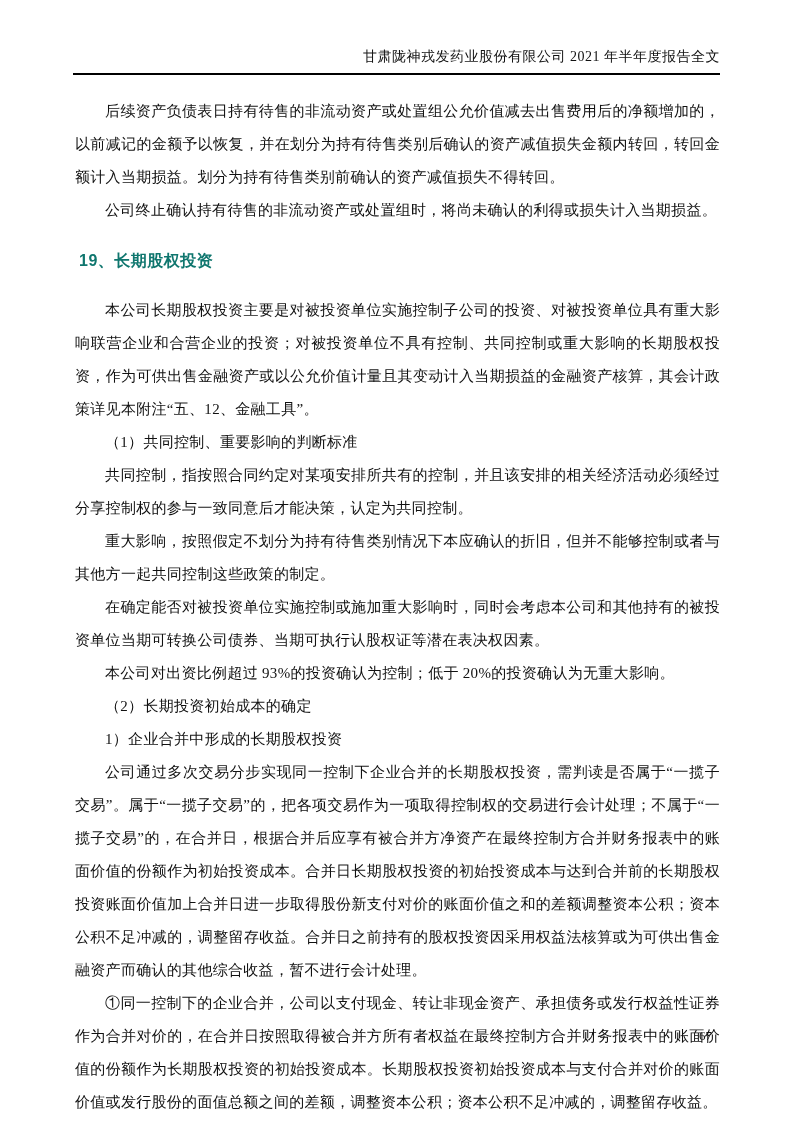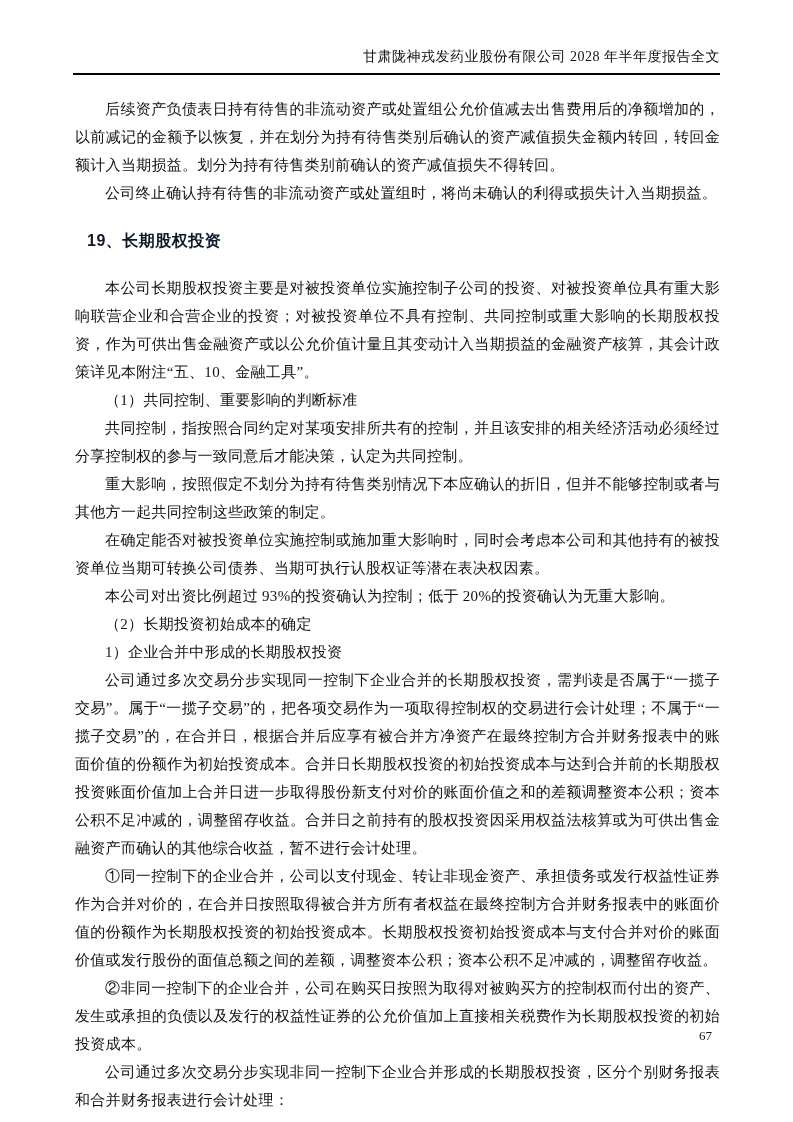--- a/index.html
+++ b/index.html
@@ -31,59 +31,59 @@
   }
   .content {
     position: absolute;
     top: 95px;
     left: 75px;
     right: 73px;
   }
   .para {
     margin: 0;
     font-size: 15px;
-    line-height: 28px;
+    line-height: 33px;
     text-align: justify;
     text-indent: 2em;
     letter-spacing: 0.3px;
     color: #111111;
   }
   .heading {
-    margin: 24px 0 22px 12px;
+    margin: 24px 0 22px 4px;
     font-size: 16px;
     font-weight: bold;
     text-indent: 0;
     letter-spacing: 0.5px;
-    color: #0f172a;
+    color: #0f766e;
     font-family: "Liberation Sans", "DejaVu Sans", sans-serif;
   }
   .footer {
     position: absolute;
     bottom: 78px;
     right: 81px;
     font-size: 13px;
     color: #111111;
   }
 </style>
 </head>
 <body>
 
 <div class="page">
 
   <div class="header">
-    <span>甘肃陇神戎发药业股份有限公司 2028 年半年度报告全文</span>
+    <span>甘肃陇神戎发药业股份有限公司 2021 年半年度报告全文</span>
   </div>
 
   <div class="content">
     <p class="para">后续资产负债表日持有待售的非流动资产或处置组公允价值减去出售费用后的净额增加的，以前减记的金额予以恢复，并在划分为持有待售类别后确认的资产减值损失金额内转回，转回金额计入当期损益。划分为持有待售类别前确认的资产减值损失不得转回。</p>
     <p class="para">公司终止确认持有待售的非流动资产或处置组时，将尚未确认的利得或损失计入当期损益。</p>
 
     <h2 class="heading">19、长期股权投资</h2>
 
-    <p class="para">本公司长期股权投资主要是对被投资单位实施控制子公司的投资、对被投资单位具有重大影响联营企业和合营企业的投资；对被投资单位不具有控制、共同控制或重大影响的长期股权投资，作为可供出售金融资产或以公允价值计量且其变动计入当期损益的金融资产核算，其会计政策详见本附注“五、10、金融工具”。</p>
+    <p class="para">本公司长期股权投资主要是对被投资单位实施控制子公司的投资、对被投资单位具有重大影响联营企业和合营企业的投资；对被投资单位不具有控制、共同控制或重大影响的长期股权投资，作为可供出售金融资产或以公允价值计量且其变动计入当期损益的金融资产核算，其会计政策详见本附注“五、12、金融工具”。</p>
     <p class="para">（1）共同控制、重要影响的判断标准</p>
     <p class="para">共同控制，指按照合同约定对某项安排所共有的控制，并且该安排的相关经济活动必须经过分享控制权的参与一致同意后才能决策，认定为共同控制。</p>
     <p class="para">重大影响，按照假定不划分为持有待售类别情况下本应确认的折旧，但并不能够控制或者与其他方一起共同控制这些政策的制定。</p>
     <p class="para">在确定能否对被投资单位实施控制或施加重大影响时，同时会考虑本公司和其他持有的被投资单位当期可转换公司债券、当期可执行认股权证等潜在表决权因素。</p>
     <p class="para">本公司对出资比例超过 93%的投资确认为控制；低于 20%的投资确认为无重大影响。</p>
     <p class="para">（2）长期投资初始成本的确定</p>
     <p class="para">1）企业合并中形成的长期股权投资</p>
     <p class="para">公司通过多次交易分步实现同一控制下企业合并的长期股权投资，需判读是否属于“一揽子交易”。属于“一揽子交易”的，把各项交易作为一项取得控制权的交易进行会计处理；不属于“一揽子交易”的，在合并日，根据合并后应享有被合并方净资产在最终控制方合并财务报表中的账面价值的份额作为初始投资成本。合并日长期股权投资的初始投资成本与达到合并前的长期股权投资账面价值加上合并日进一步取得股份新支付对价的账面价值之和的差额调整资本公积；资本公积不足冲减的，调整留存收益。合并日之前持有的股权投资因采用权益法核算或为可供出售金融资产而确认的其他综合收益，暂不进行会计处理。</p>
     <p class="para">①同一控制下的企业合并，公司以支付现金、转让非现金资产、承担债务或发行权益性证券作为合并对价的，在合并日按照取得被合并方所有者权益在最终控制方合并财务报表中的账面价值的份额作为长期股权投资的初始投资成本。长期股权投资初始投资成本与支付合并对价的账面价值或发行股份的面值总额之间的差额，调整资本公积；资本公积不足冲减的，调整留存收益。</p>
     <p class="para">②非同一控制下的企业合并，公司在购买日按照为取得对被购买方的控制权而付出的资产、发生或承担的负债以及发行的权益性证券的公允价值加上直接相关税费作为长期股权投资的初始投资成本。</p>

